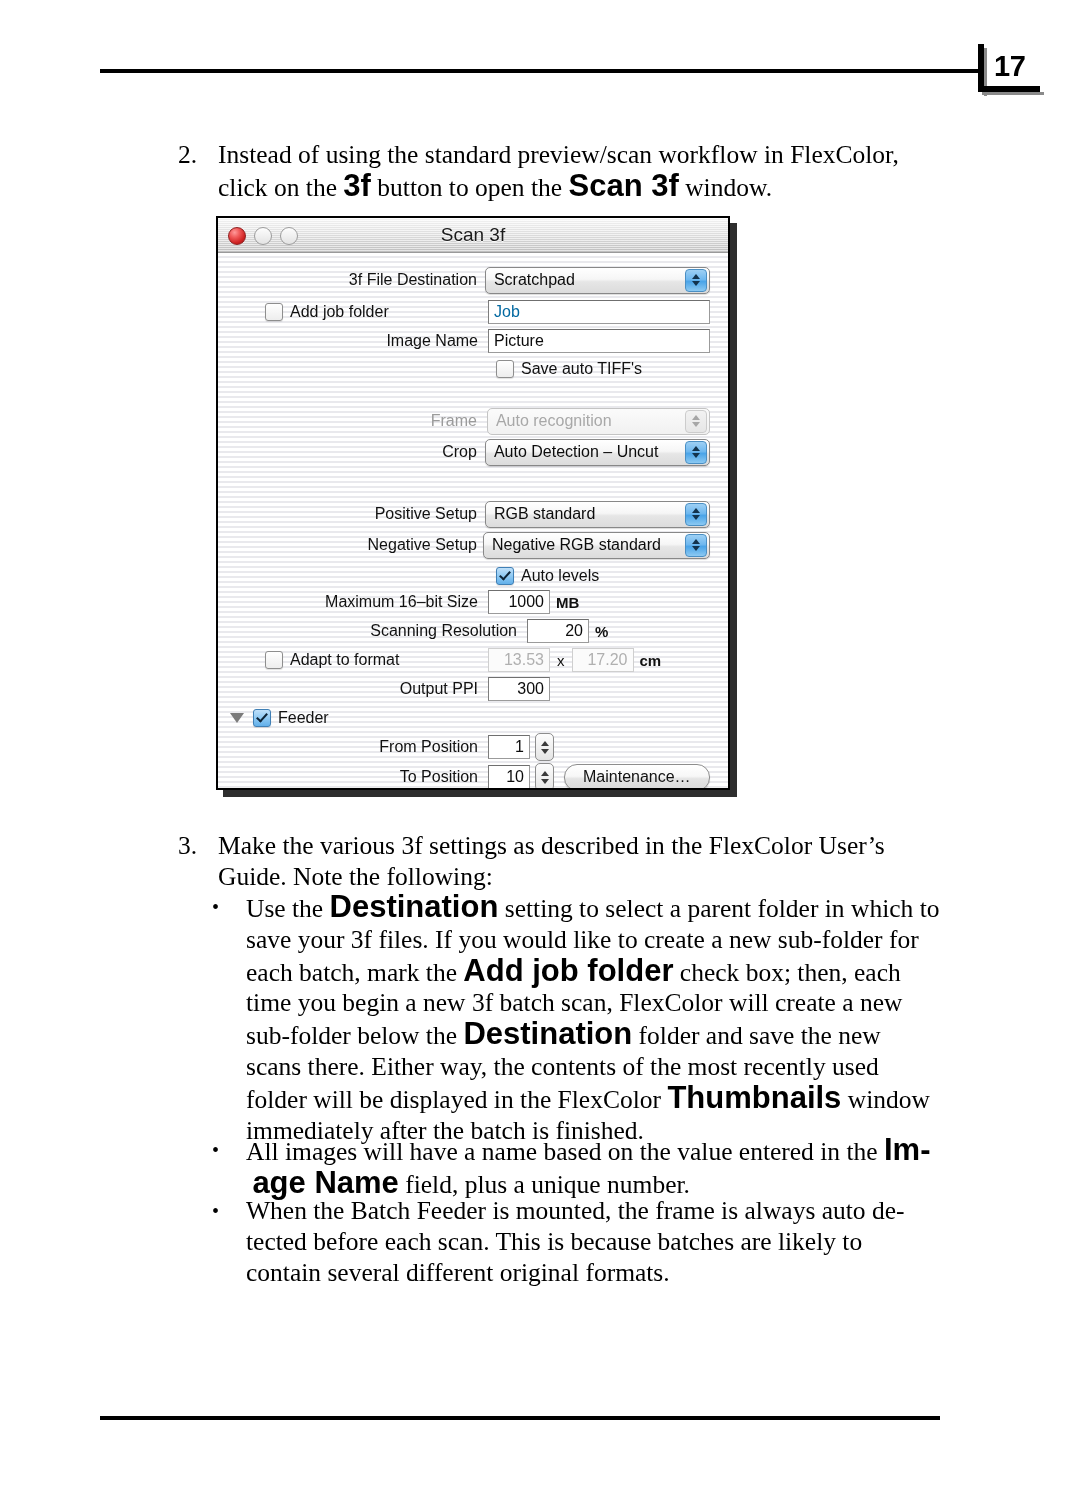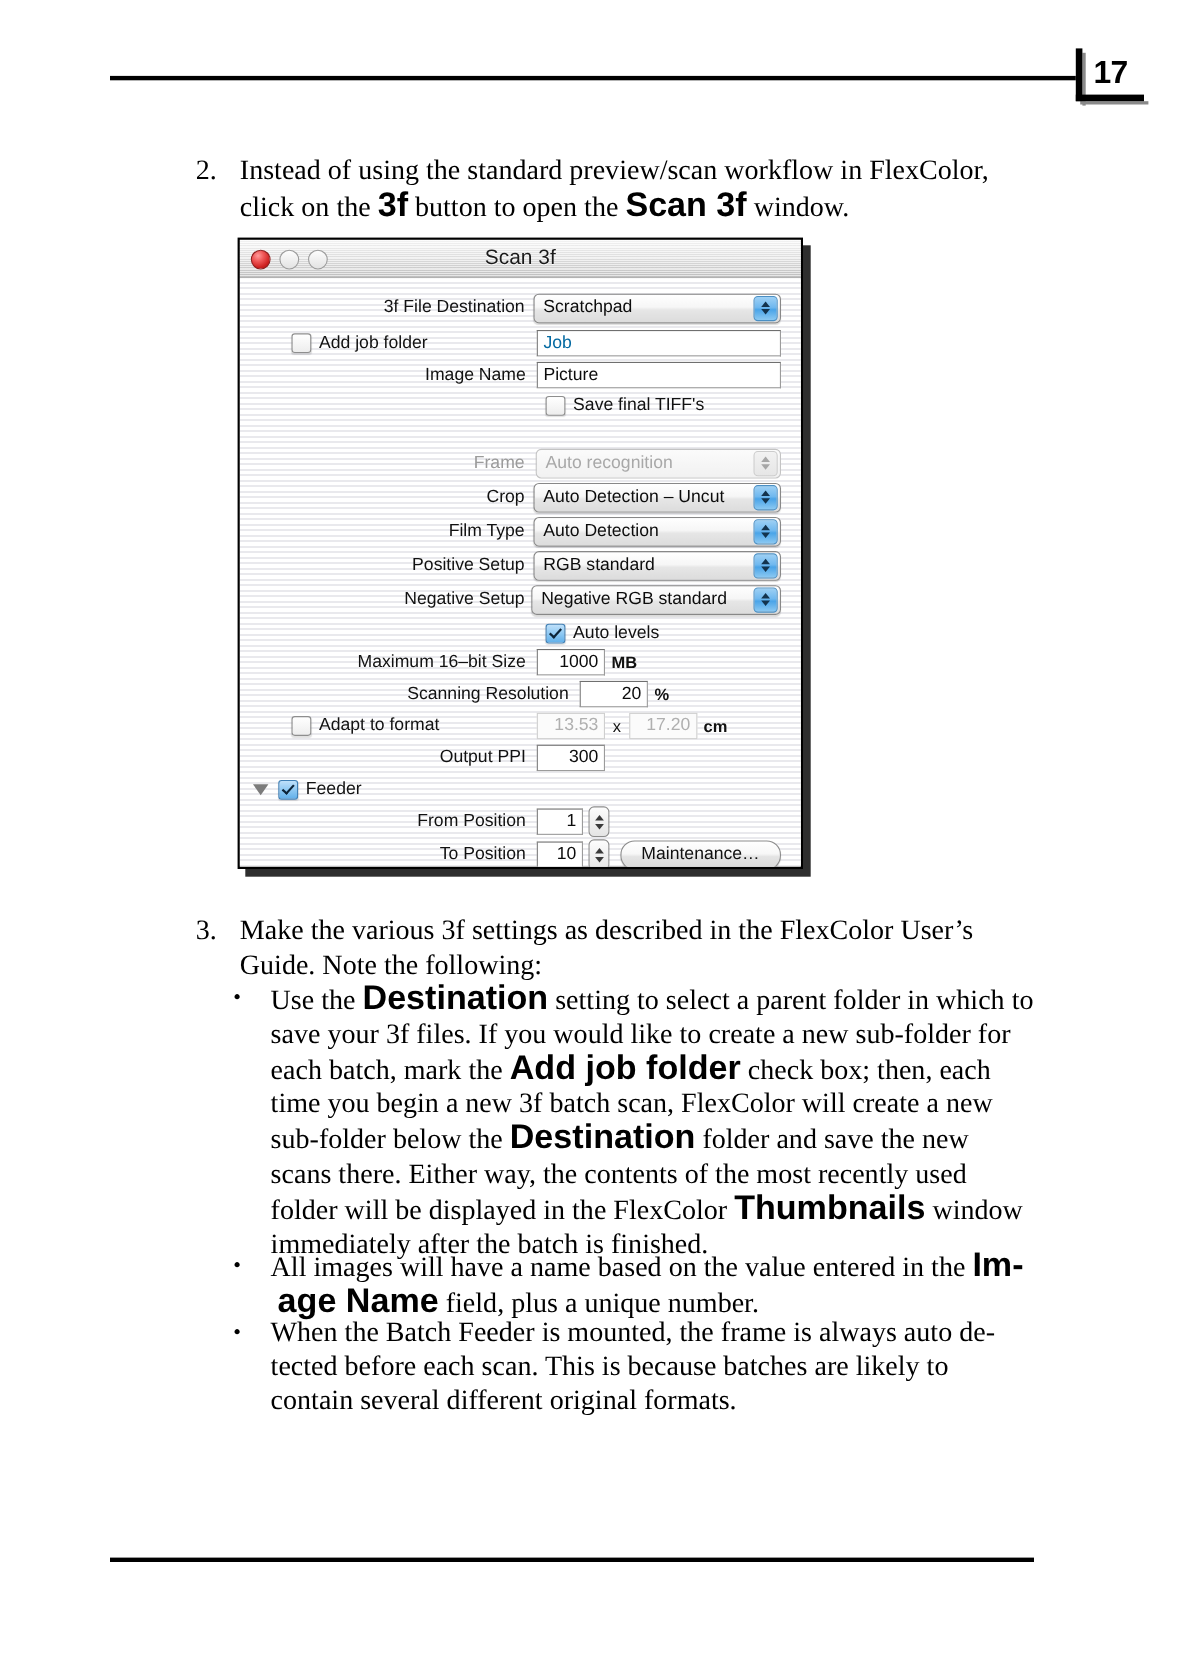--- a/index.html
+++ b/index.html
@@ -404,21 +404,21 @@
       <div class="tfield ph" style="width:222px; margin-left:10px;">Job</div>
     </div>
 
     <div class="row" style="left:0; top:75px; width:492px;">
       <div class="lbl" style="width:260px;">Image Name</div>
       <div class="tfield" style="width:222px; margin-left:10px;">Picture</div>
     </div>
 
     <div class="row" style="left:278px; top:103px;">
       <span class="cb"></span>
-      <span class="cb-label">Save final TIFF's</span>
+      <span class="cb-label">Save auto TIFF's</span>
     </div>
 
     <div class="row" style="left:0; top:155px; width:492px;">
       <div class="lbl dim" style="width:260px;">Frame</div>
       <div class="popup disabled" style="width:222px; margin-left:10px;">
         <span class="pv">Auto recognition</span>
         <span class="arrows">
             <i class="up"></i>
             <i class="dn"></i>
           </span>
@@ -429,30 +429,20 @@
       <div class="lbl" style="width:260px;">Crop</div>
       <div class="popup" style="width:224px; margin-left:8px;">
         <span class="pv">Auto Detection – Uncut</span>
         <span class="arrows">
             <i class="up"></i>
             <i class="dn"></i>
           </span>
       </div>
     </div>
 
-    <div class="row" style="left:0; top:217px; width:492px;">
-      <div class="lbl" style="width:260px;">Film Type</div>
-      <div class="popup" style="width:224px; margin-left:8px;">
-        <span class="pv">Auto Detection</span>
-        <span class="arrows">
-            <i class="up"></i>
-            <i class="dn"></i>
-          </span>
-      </div>
-    </div>
 
     <div class="row" style="left:0; top:248px; width:492px;">
       <div class="lbl" style="width:260px;">Positive Setup</div>
       <div class="popup" style="width:224px; margin-left:8px;">
         <span class="pv">RGB standard</span>
         <span class="arrows">
             <i class="up"></i>
             <i class="dn"></i>
           </span>
       </div>

